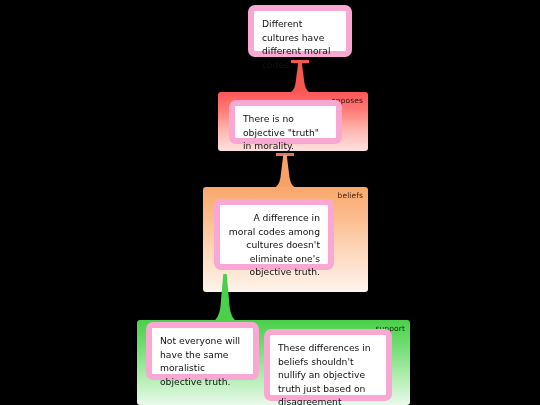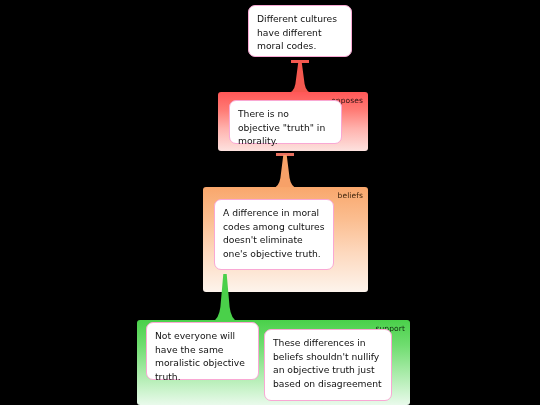--- a/index.html
+++ b/index.html
@@ -12,21 +12,21 @@
   .panel .tag{position:absolute;top:4px;right:5px;font-size:7.5px;
               letter-spacing:.1px;color:#2a1111;white-space:nowrap;}
   .panel.orange .tag{color:#3a2008;}
   .panel.green  .tag{color:#0e2a0e;}
 
   
   .spike{position:absolute;width:26px;}
   .spike svg{display:block;width:100%;height:100%;}
 
   
-  .claim{position:absolute;background:#fff;border:1px solid #f9a8d4;
+  .claim{position:absolute;background:#fff;border:6px solid #f9a8d4;
          border-radius:7px;box-sizing:border-box;
          font-size:9.2px;line-height:13.6px;color:#111;
          padding:6px 8px 5px 8px;}
 
   .nub{position:absolute;background:#f4584f;}
 </style>
 </head>
 <body>
 
 <div id="stage">
@@ -50,21 +50,21 @@
   <div class="spike" style="left:272px;top:155px;height:34px;">
     <svg viewBox="0 0 26 34" preserveAspectRatio="none">
       <path d="M11.3 0 H14.7 L17.6 23 Q19 32 26 34 H0 Q7 32 8.4 23 Z" fill="#f7a168"></path>
     </svg>
   </div>
 
   <div class="panel orange" style="left:203px;top:187px;width:165px;height:105px;
               background:linear-gradient(to bottom,#f9a76c 0%,#fbbd8f 30%,#fdd8bd 62%,#fdf4ec 100%);">
     <span class="tag">beliefs</span>
   </div>
-  <div class="claim" style="left:214px;top:199px;width:120px;height:71px;">A difference in moral codes among cultures doesn't eliminate one's objective truth.</div>
+  <div class="claim" style="left:214px;top:199px;width:120px;height:71px;text-align:right;">A difference in moral codes among cultures doesn't eliminate one's objective truth.</div>
 
   <div class="spike" style="left:212px;top:274px;height:48px;">
     <svg viewBox="0 0 26 48" preserveAspectRatio="none">
       <path d="M11.3 0 H14.7 L17.6 33 Q19 45 26 48 H0 Q7 45 8.4 33 Z" fill="#4ad04a"></path>
     </svg>
   </div>
 
   <div class="panel green" style="left:137px;top:320px;width:273px;height:85px;
               background:linear-gradient(to bottom,#4ad04a 0%,#70dd70 30%,#a8eba8 62%,#e9faeb 100%);">
     <span class="tag">support</span>

